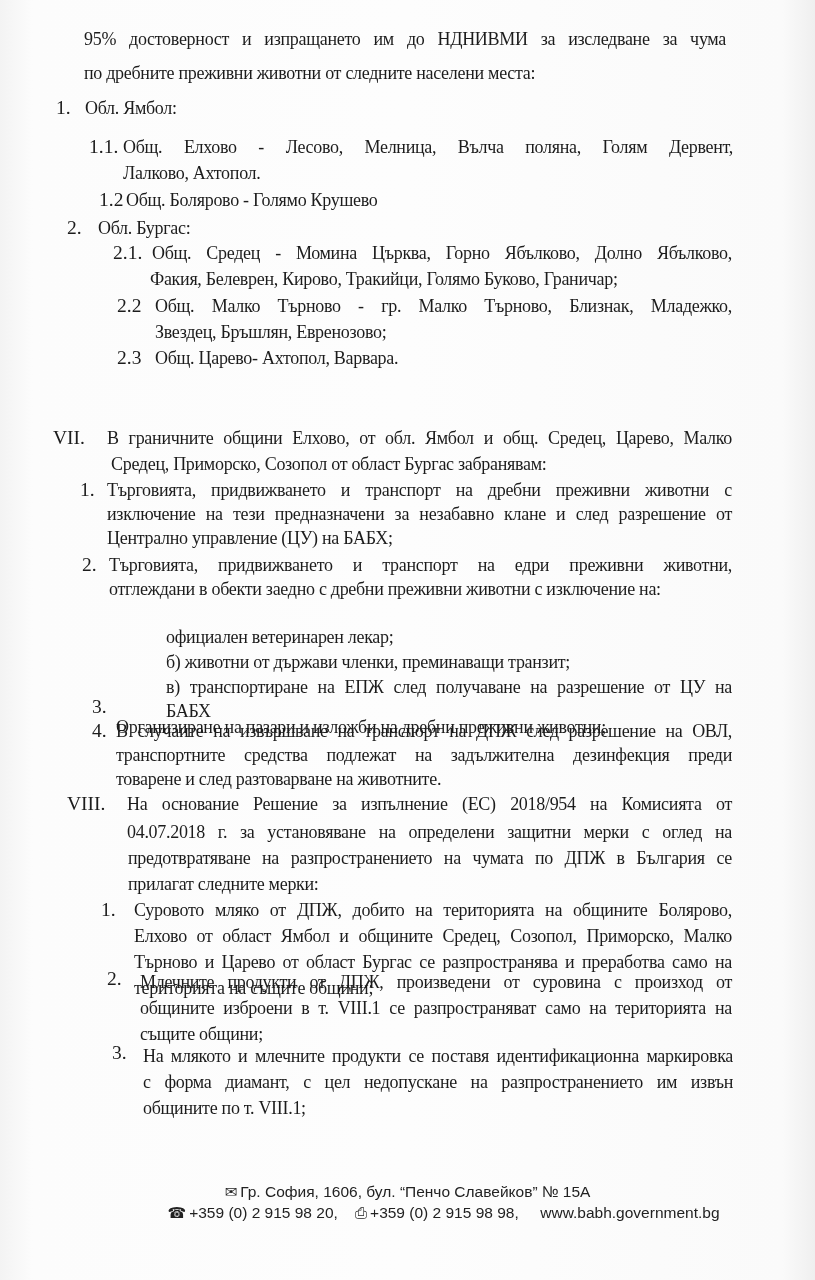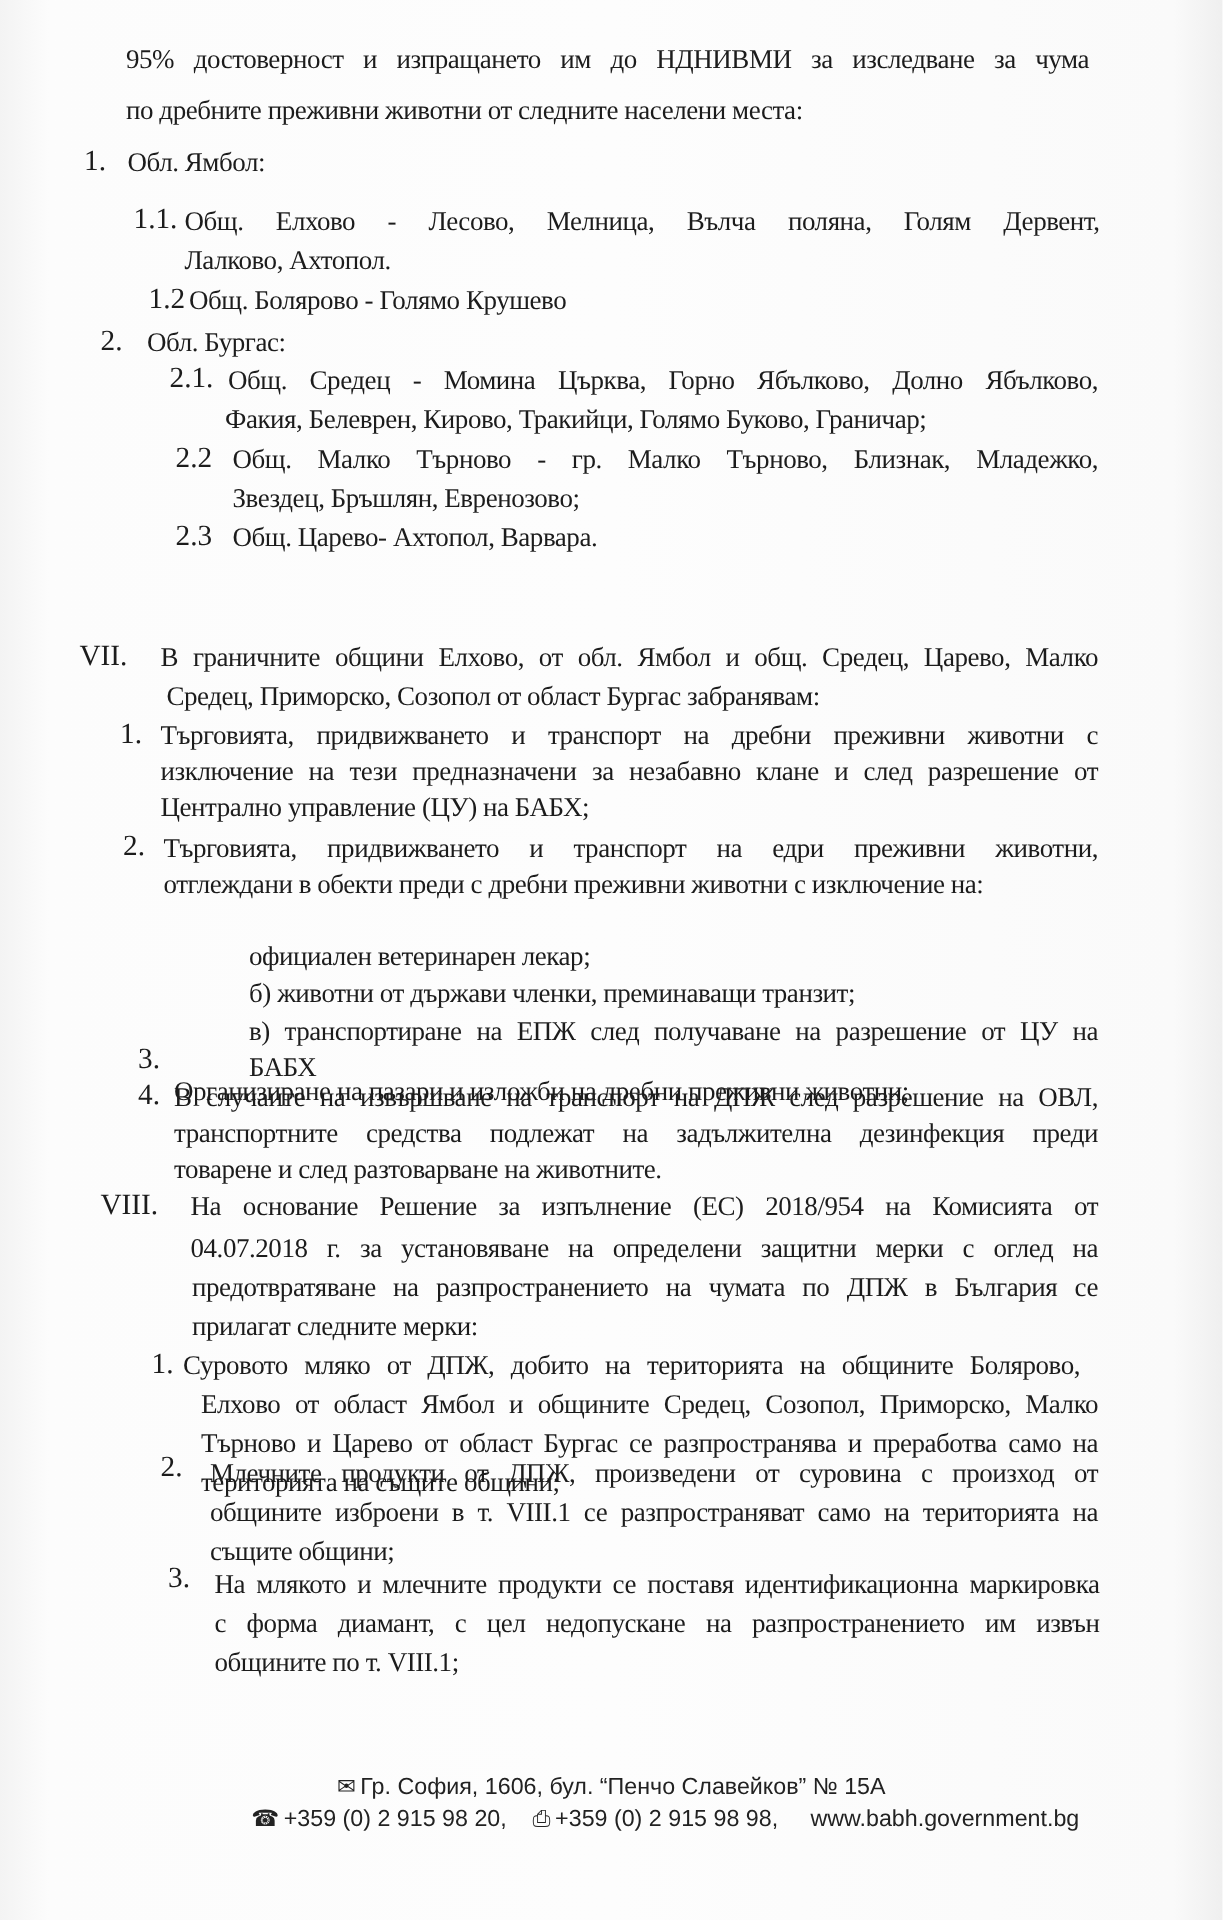--- a/index.html
+++ b/index.html
@@ -52,21 +52,21 @@
   <div class="ln just" style="left:107px;top:426px;width:625px;">В граничните общини Елхово, от обл. Ямбол и общ. Средец, Царево, Малко</div>
   <div class="ln" style="left:111px;top:452px;">Средец, Приморско, Созопол от област Бургас забранявам:</div>
 
   <div class="num" style="left:80px;top:478px;">1.</div>
   <div class="ln just" style="left:107px;top:478px;width:625px;">Търговията, придвижването и транспорт на дребни преживни животни с</div>
   <div class="ln just" style="left:107px;top:502px;width:625px;">изключение на тези предназначени за незабавно клане и след разрешение от</div>
   <div class="ln" style="left:107px;top:526px;">Централно управление (ЦУ) на БАБХ;</div>
 
   <div class="num" style="left:82px;top:553px;">2.</div>
   <div class="ln just" style="left:109px;top:553px;width:623px;">Търговията, придвижването и транспорт на едри преживни животни,</div>
-  <div class="ln" style="left:109px;top:577px;">отглеждани в обекти преди с дребни преживни животни с изключение на:</div>
+  <div class="ln" style="left:109px;top:577px;">отглеждани в обекти заедно с дребни преживни животни с изключение на:</div>
 
   <div class="ln" style="left:166px;top:625px;">официален ветеринарен лекар;</div>
   <div class="ln" style="left:166px;top:650px;">б)  животни от държави членки, преминаващи транзит;</div>
   <div class="ln just" style="left:166px;top:675px;width:566px;">в)  транспортиране на ЕПЖ след получаване на разрешение от ЦУ на</div>
   <div class="ln" style="left:166px;top:699px;">БАБХ</div>
 
   <div class="num" style="left:92px;top:695px;">3.</div>
   <div class="ln" style="left:116px;top:715px;">Организиране на пазари и изложби на дребни преживни животни;</div>
 
   <div class="num" style="left:92px;top:719px;">4.</div>
@@ -74,21 +74,21 @@
   <div class="ln just" style="left:116px;top:743px;width:616px;">транспортните средства подлежат на задължителна дезинфекция преди</div>
   <div class="ln" style="left:116px;top:767px;">товарене и след разтоварване на животните.</div>
 
   <div class="num" style="left:67px;top:792px;">VIII.</div>
   <div class="ln just" style="left:127px;top:792px;width:605px;">На основание Решение за изпълнение (ЕС) 2018/954 на Комисията от</div>
   <div class="ln just" style="left:127px;top:820px;width:605px;">04.07.2018 г. за установяване на определени защитни мерки с оглед на</div>
   <div class="ln just" style="left:128px;top:846px;width:604px;">предотвратяване на разпространението на чумата по ДПЖ в България се</div>
   <div class="ln" style="left:128px;top:872px;">прилагат следните мерки:</div>
 
   <div class="num" style="left:101px;top:898px;">1.</div>
-  <div class="ln just" style="left:122px;top:898px;width:598px;">Суровото мляко от ДПЖ, добито на територията на общините Болярово,</div>
+  <div class="ln just" style="left:134px;top:898px;width:598px;">Суровото мляко от ДПЖ, добито на територията на общините Болярово,</div>
   <div class="ln just" style="left:134px;top:924px;width:598px;">Елхово от област Ямбол и общините Средец, Созопол, Приморско, Малко</div>
   <div class="ln just" style="left:134px;top:950px;width:598px;">Търново и Царево от област Бургас се разпространява и преработва само на</div>
   <div class="ln" style="left:134px;top:976px;">територията на същите общини;</div>
 
   <div class="num" style="left:107px;top:967px;">2.</div>
   <div class="ln just" style="left:140px;top:970px;width:592px;">Млечните продукти от ДПЖ, произведени от суровина с произход от</div>
   <div class="ln just" style="left:140px;top:996px;width:592px;">общините изброени в т. VIII.1 се разпространяват само на територията на</div>
   <div class="ln" style="left:140px;top:1022px;">същите общини;</div>
 
   <div class="num" style="left:112px;top:1041px;">3.</div>

